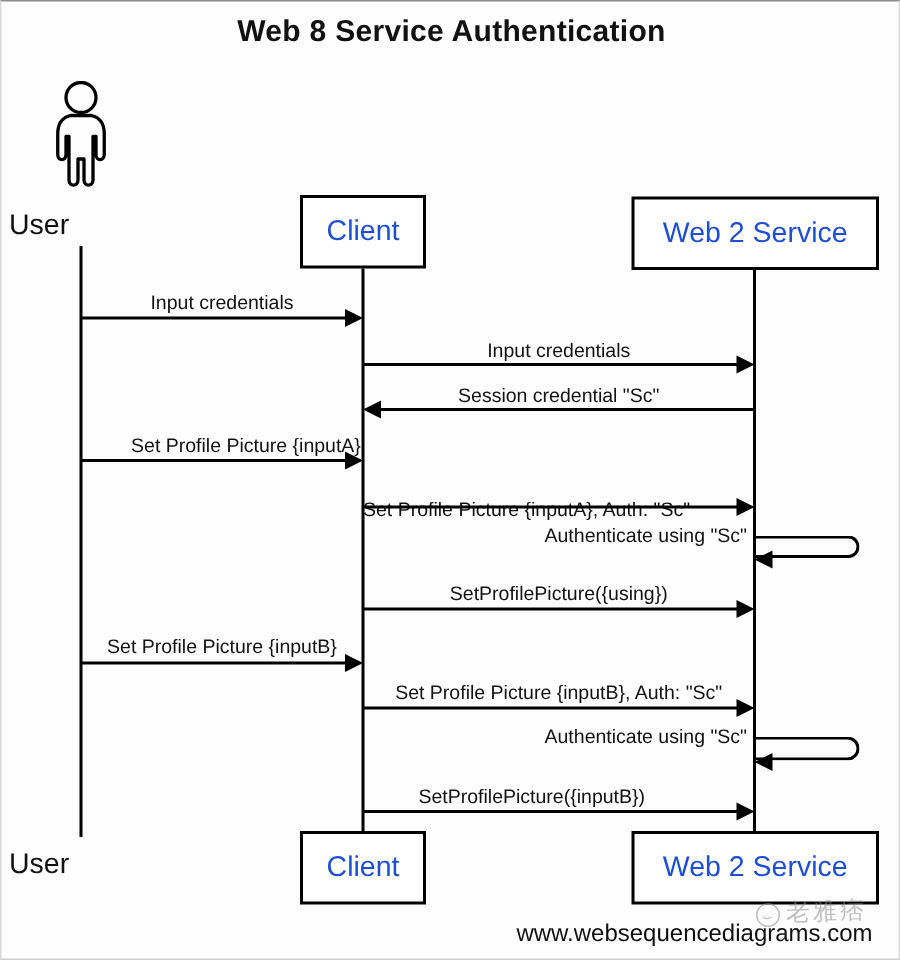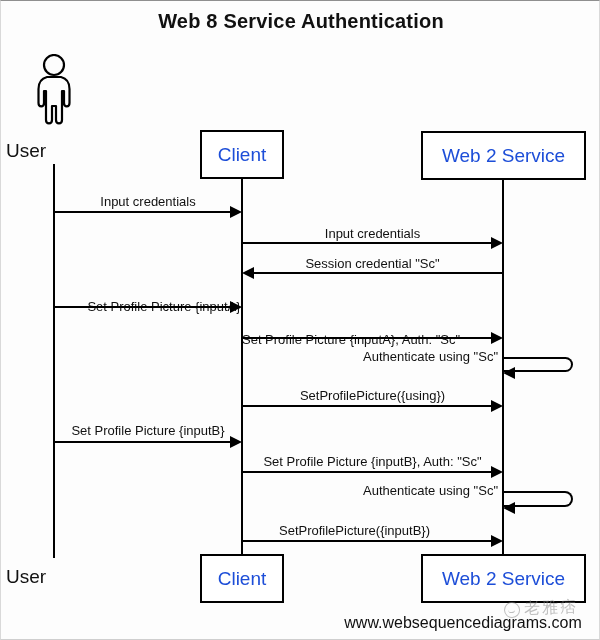--- a/index.html
+++ b/index.html
@@ -108,21 +108,21 @@
   <div class="arr-r" style="left:229px;top:205px;"></div>
 
   <div class="msg-label" style="left:241px;top:225px;width:261px;">Input credentials</div>
   <div class="mline" style="left:241px;top:241px;width:250px;"></div>
   <div class="arr-r" style="left:490px;top:236px;"></div>
 
   <div class="msg-label" style="left:241px;top:255px;width:261px;">Session credential "Sc"</div>
   <div class="mline" style="left:253px;top:271px;width:249px;"></div>
   <div class="arr-l" style="left:241px;top:266px;"></div>
 
-  <div class="msg-label" style="left:53px;top:288px;width:220px;margin-top:10px;">Set Profile Picture {inputA}</div>
+  <div class="msg-label" style="left:53px;top:288px;width:220px;">Set Profile Picture {inputA}</div>
   <div class="mline" style="left:53px;top:305px;width:177px;"></div>
   <div class="arr-r" style="left:229px;top:300px;"></div>
 
   <div class="msg-label" style="left:241px;top:319px;width:216px;margin-top:12px;">Set Profile Picture {inputA}, Auth: "Sc"</div>
   <div class="mline" style="left:241px;top:336px;width:250px;"></div>
   <div class="arr-r" style="left:490px;top:331px;"></div>
 
   <div class="msg-label right" style="left:300px;top:348px;width:197px;">Authenticate using "Sc"</div>
   <div class="selfloop" style="left:502px;top:356px;width:70px;height:15px;"></div>
   <div class="arr-l" style="left:502px;top:366px;"></div>

